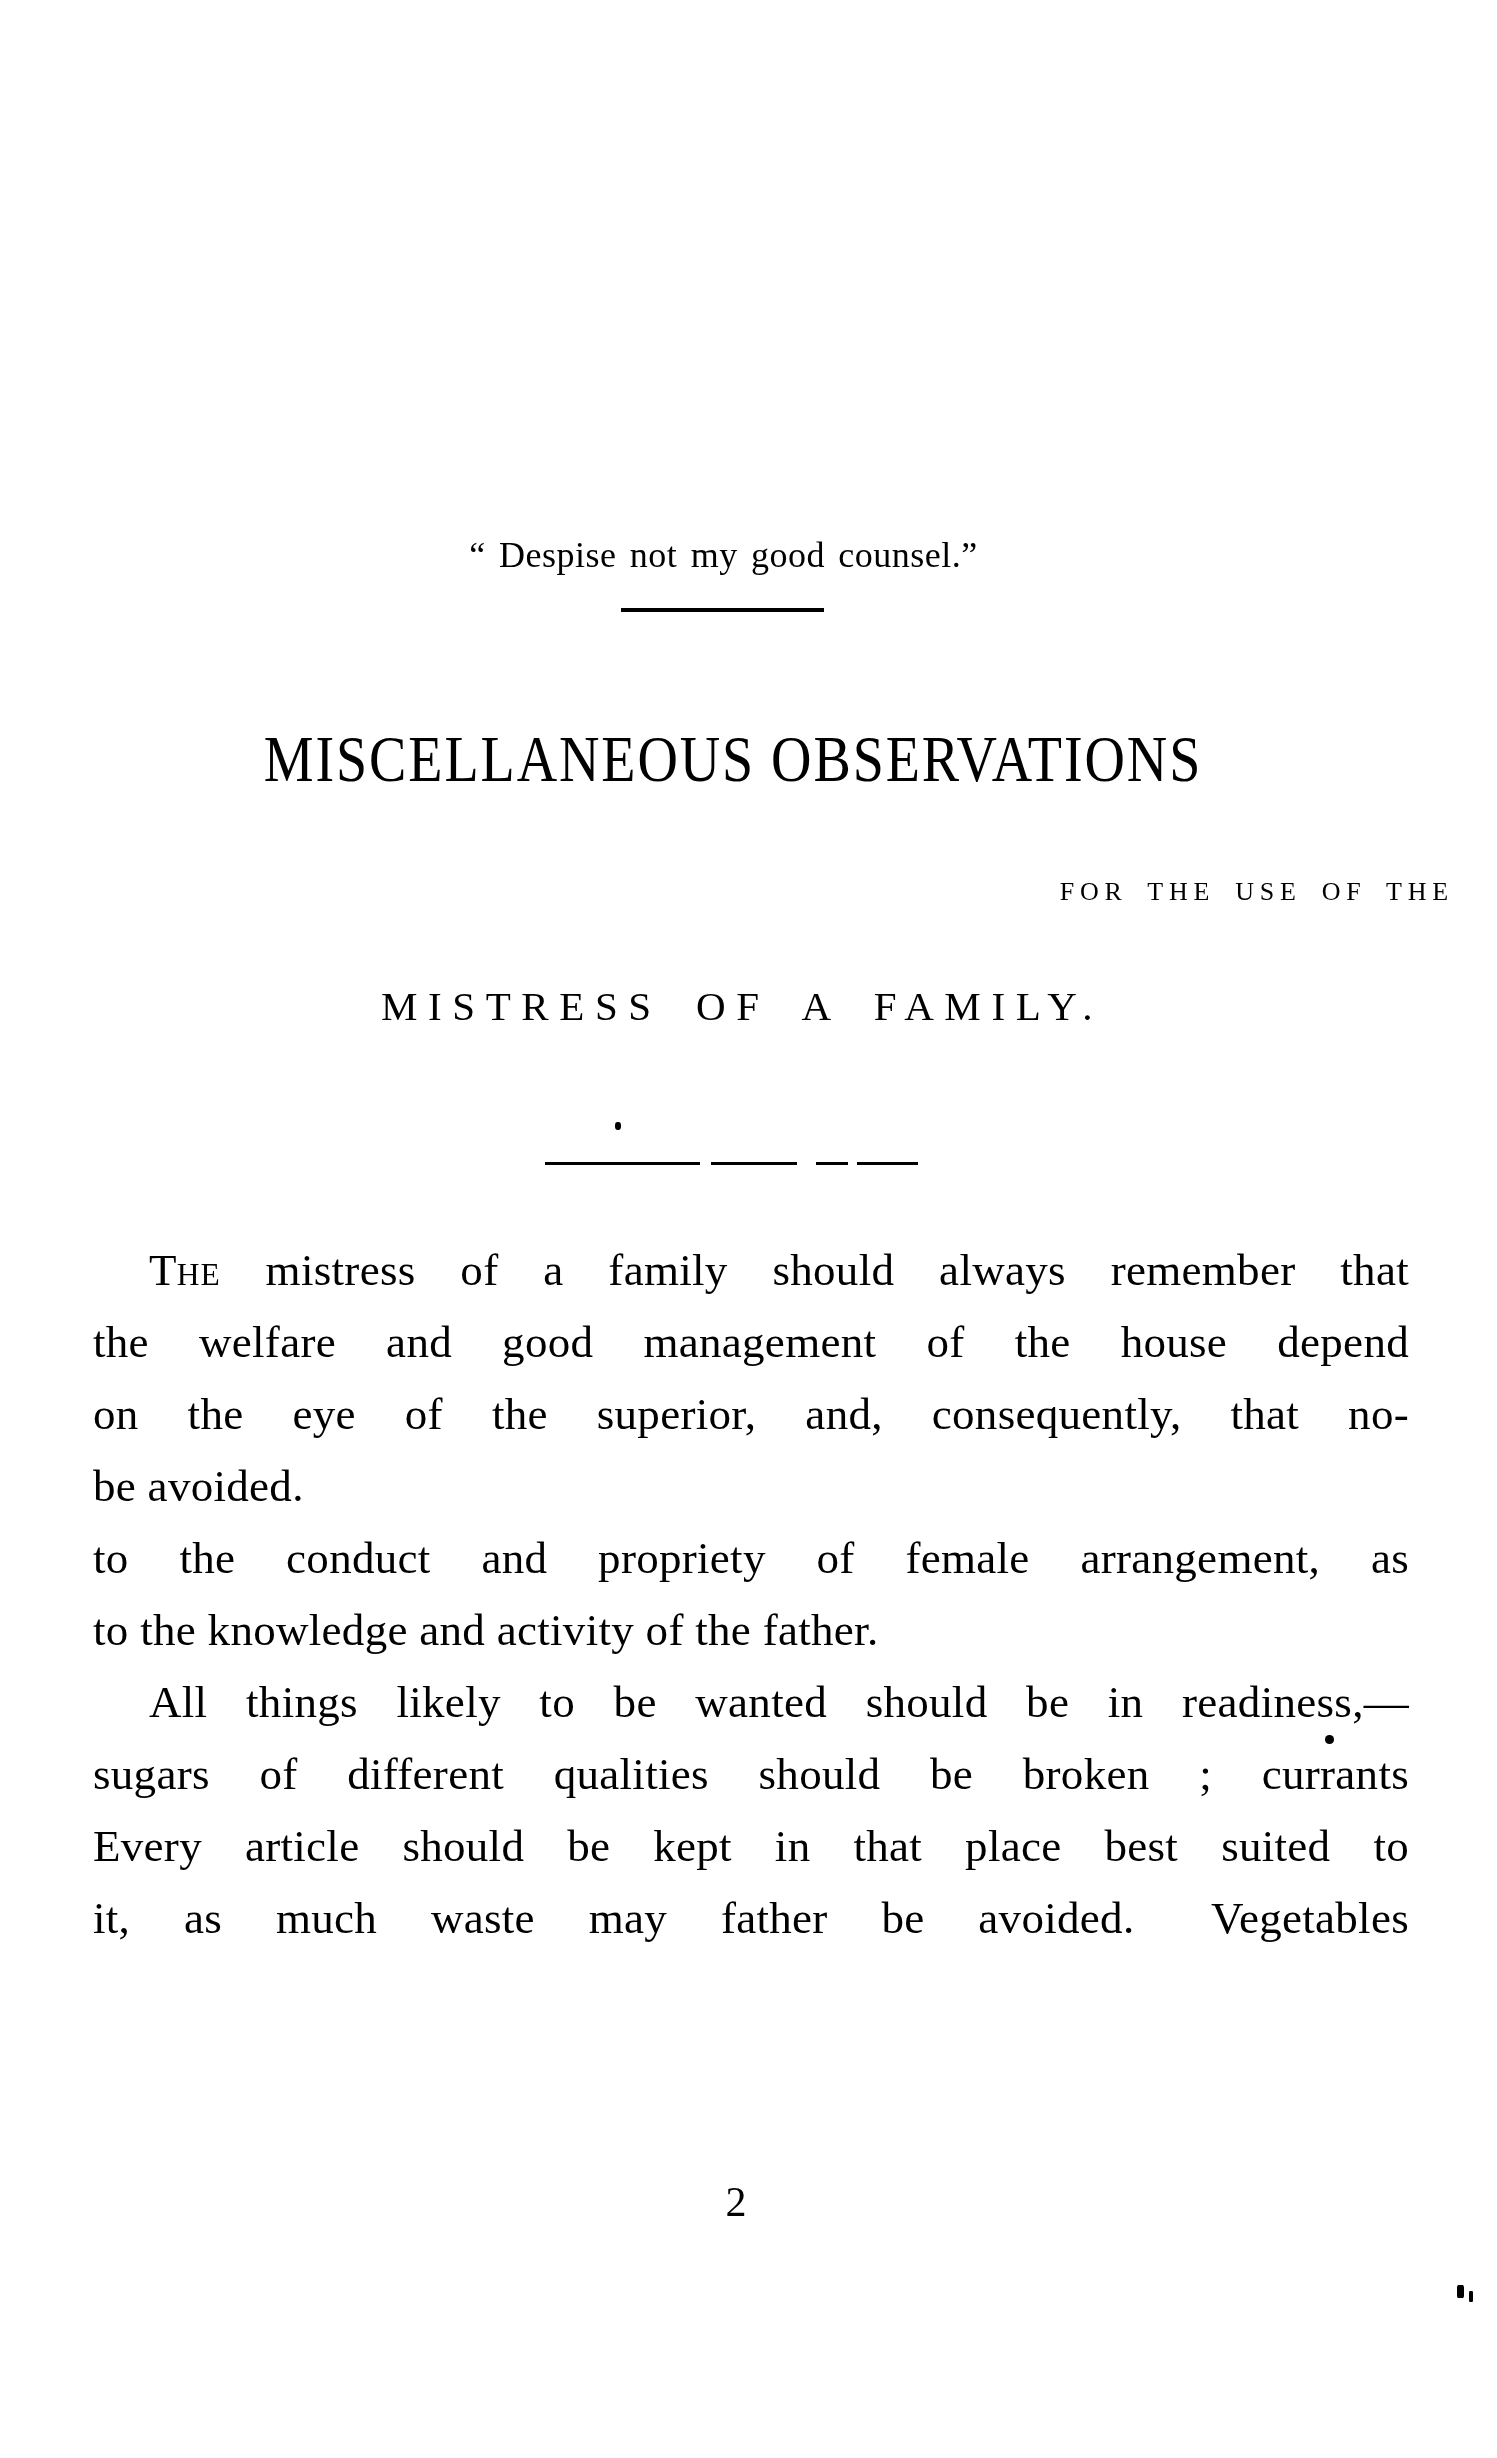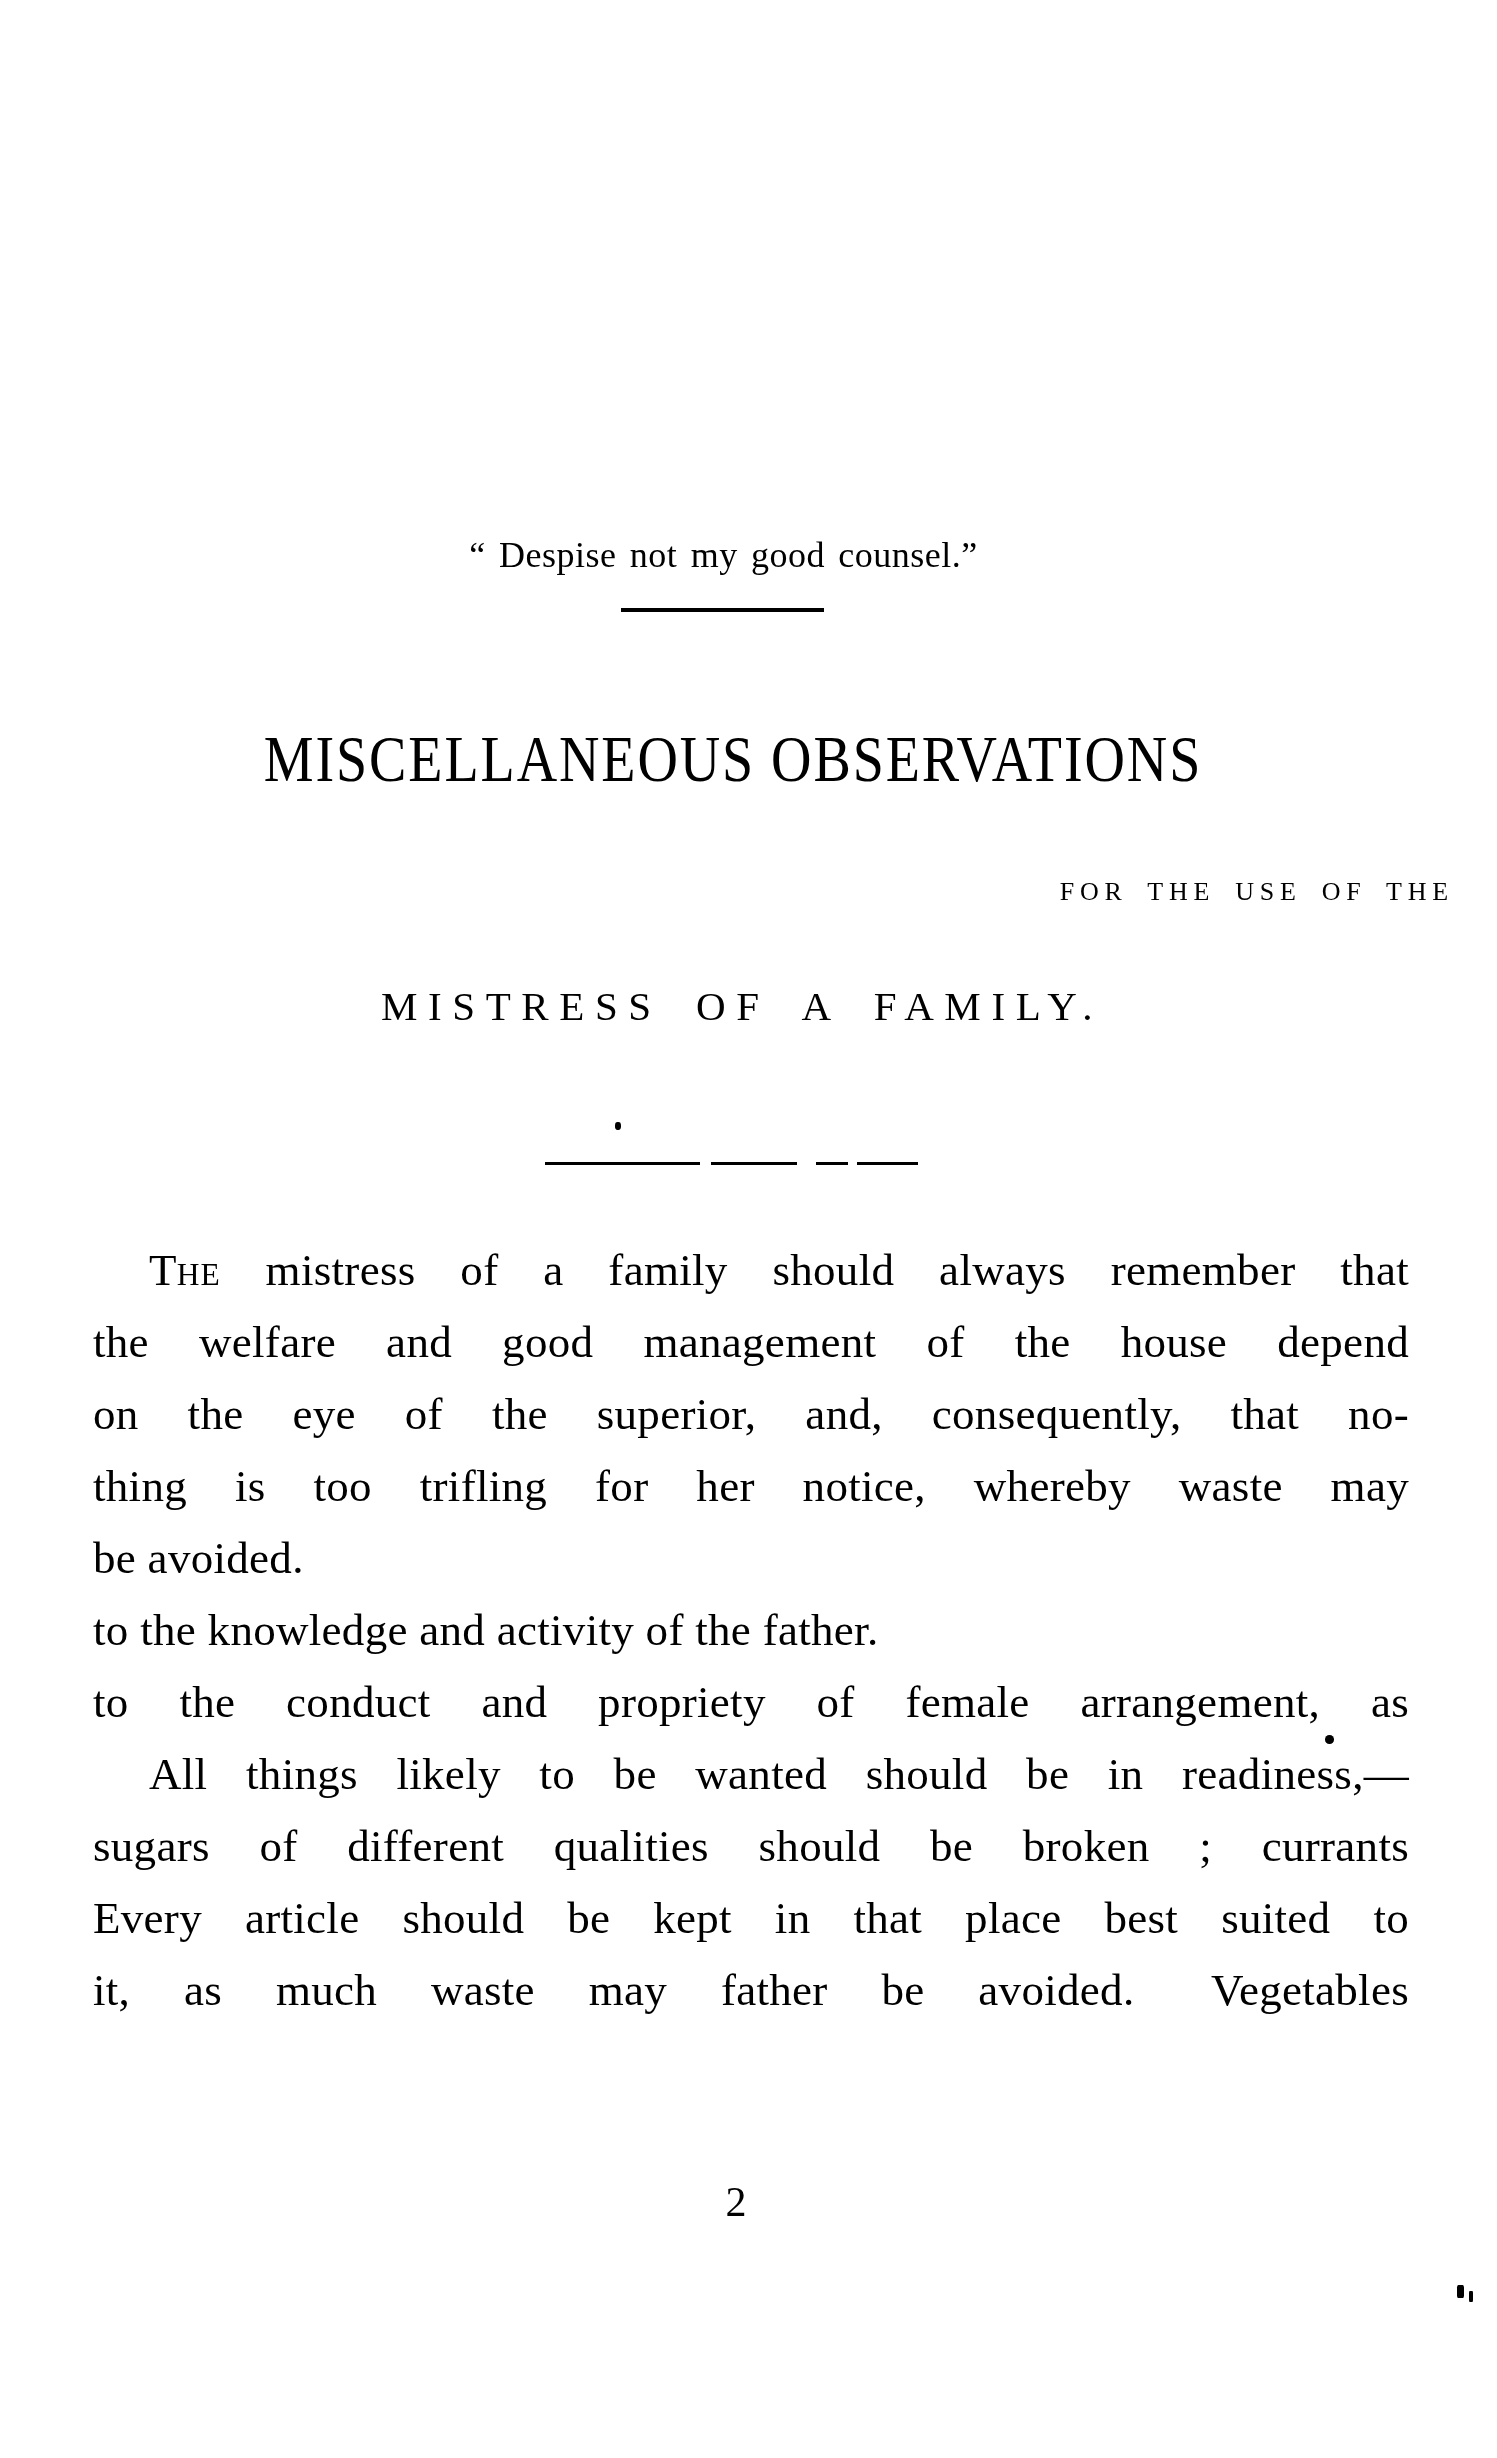--- a/index.html
+++ b/index.html
@@ -91,24 +91,23 @@
     <span class="seg seg-a"></span>
     <span class="seg seg-b"></span>
     <span class="seg seg-c"></span>
     <span class="seg seg-d"></span>
   </div>
 
   <div class="abs body-block">
     <div class="bl ind"><span>T</span><span class="smallcaps">HE</span><span> mistress of a family should always remember that</span></div>
     <div class="bl">the welfare and good management of the house depend</div>
     <div class="bl">on the eye of the superior, and, consequently, that no-</div>
-    <div class="bl">thing is too trifling for her notice, whereby waste may</div>
     <div class="bl noj">be avoided.</div>
+    <div class="bl">to the conduct and propriety of female arrangement, as</div>
     <div class="bl noj">to the knowledge and activity of the father.</div>
-    <div class="bl">to the conduct and propriety of female arrangement, as</div>
     <div class="bl ind">All things likely to be wanted should be in readiness,—</div>
     <div class="bl">sugars of different qualities should be broken ; currants</div>
     <div class="bl">Every article should be kept in that place best suited to</div>
     <div class="bl">it, as much waste may father be avoided.  Vegetables</div>
   </div>
 
   <div class="abs page-number">2</div>
 
   <span class="ink ink-rule-dot"></span>
   <span class="ink ink-after-as"></span>

